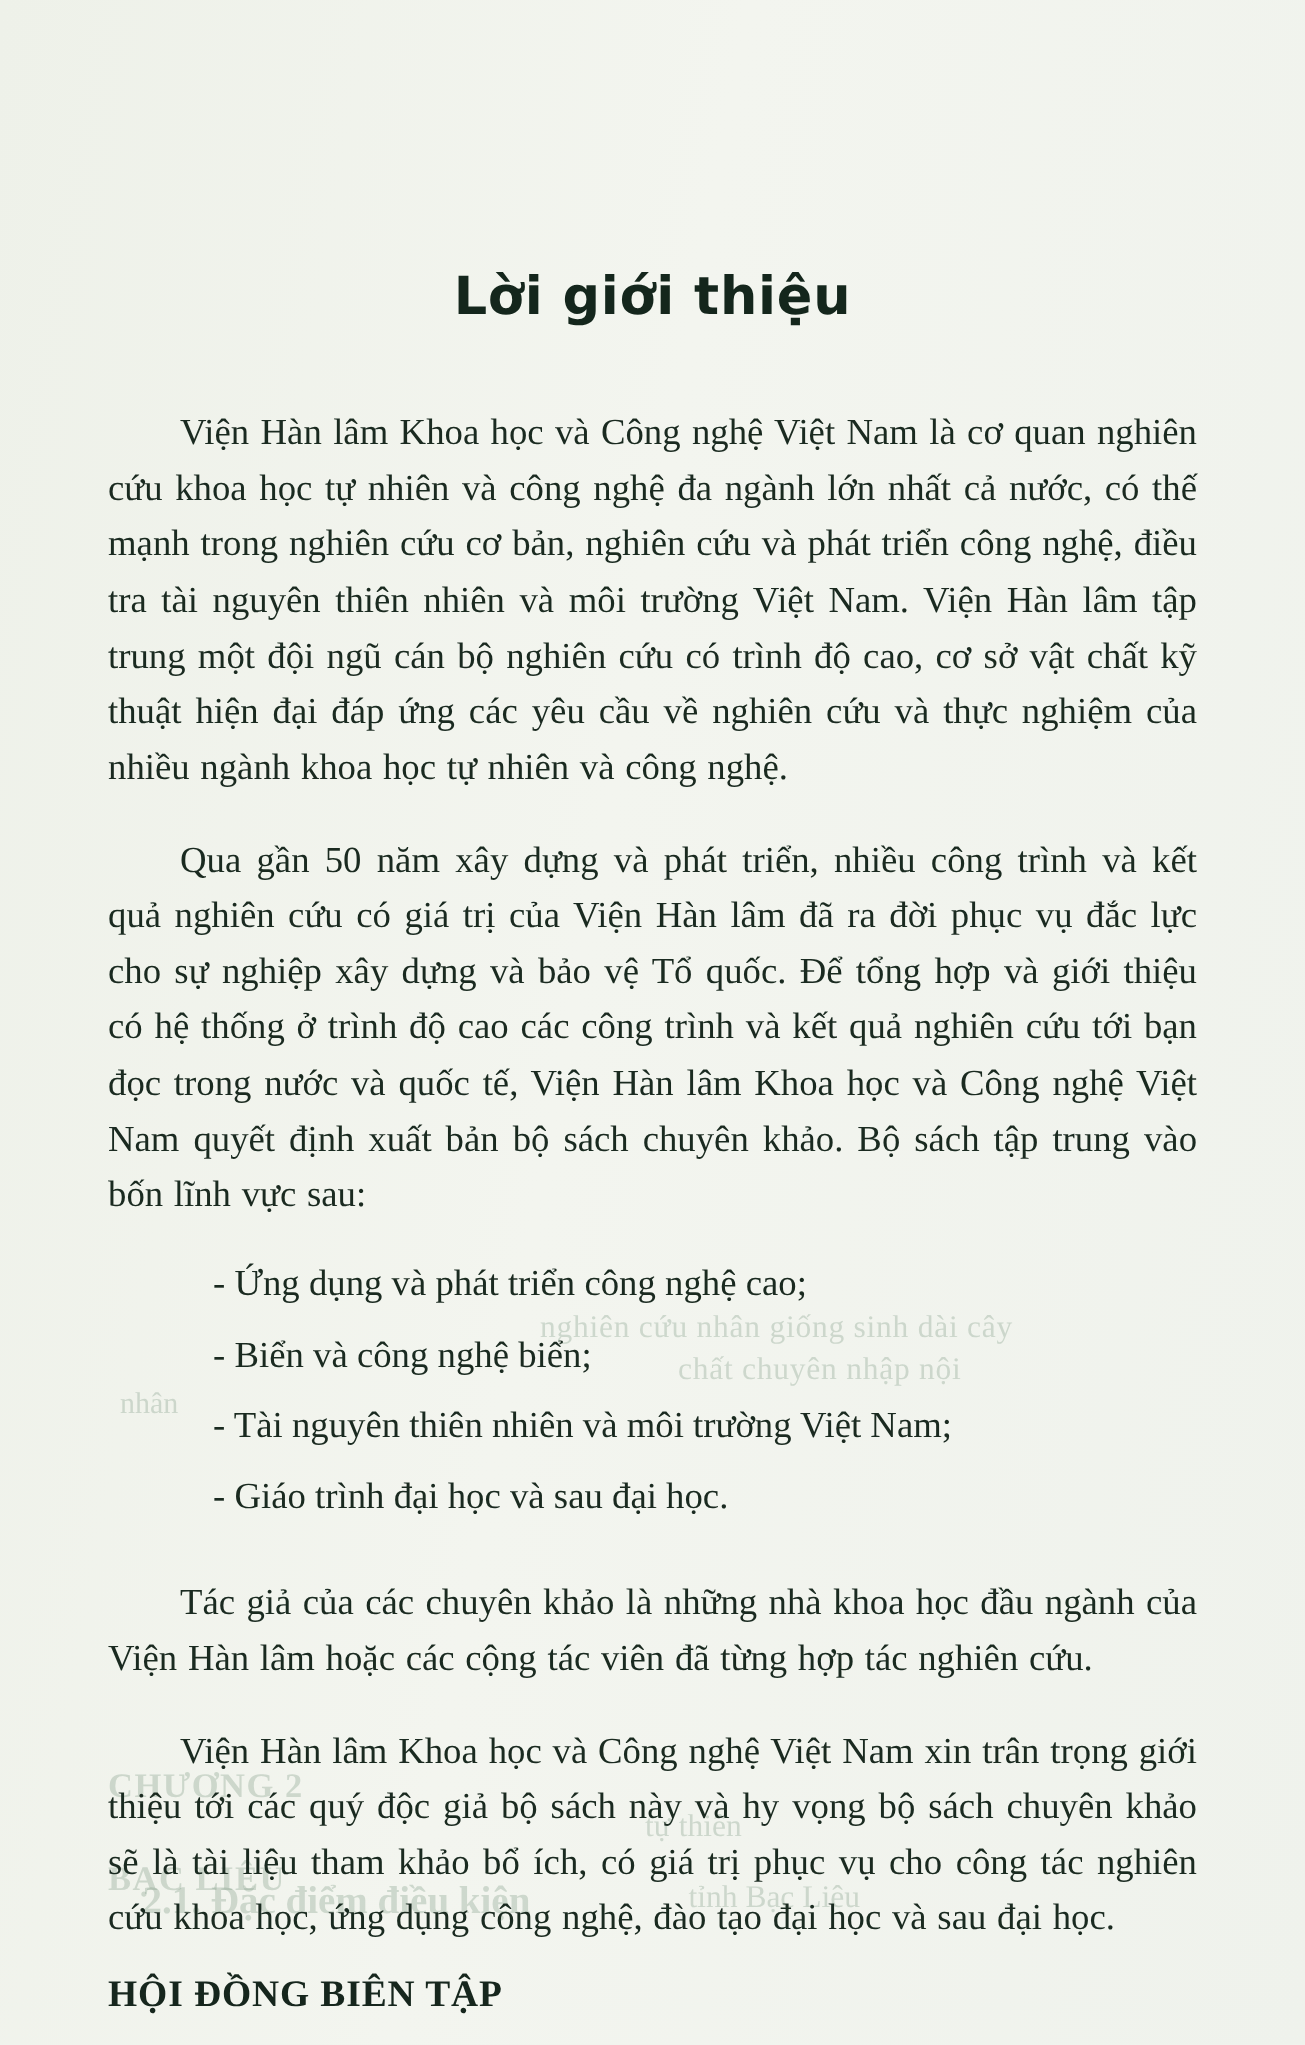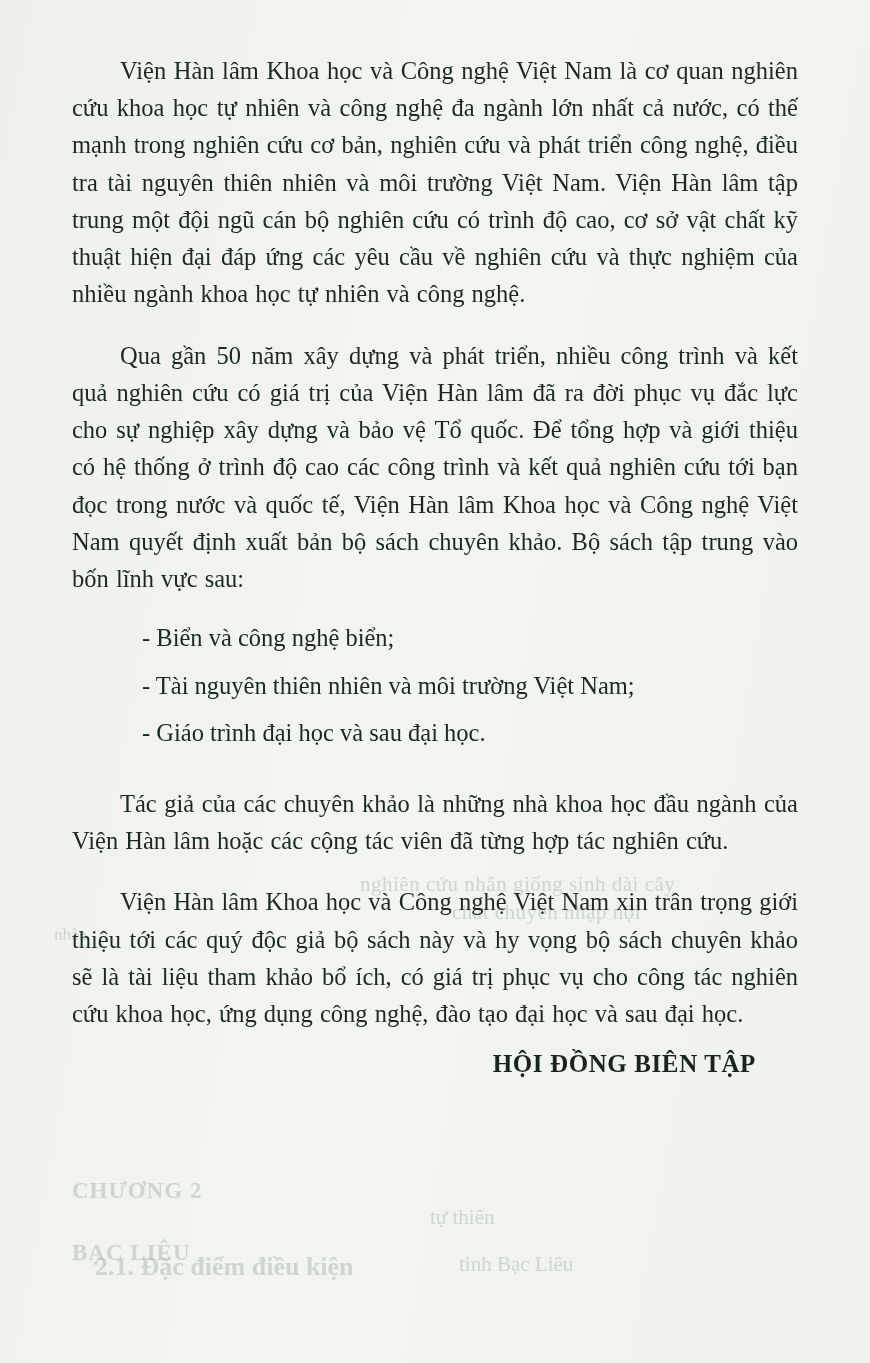--- a/index.html
+++ b/index.html
@@ -59,21 +59,20 @@
   }
   .bullets li {
     font-size: 24.5px;
     line-height: 1.52;
     padding: 0 0 10px 70px;
     color: #1a2a20;
   }
   .signature {
     margin: 0;
     padding-top: 18px;
-    text-align: right;
     padding-right: 42px;
     font-family: "Liberation Serif", serif;
     font-weight: bold;
     font-size: 25px;
     letter-spacing: 0.6px;
     color: #16261d;
   }
   .ghost {
     position: absolute;
     color: rgba(120, 150, 125, 0.30);
@@ -88,23 +87,23 @@
     letter-spacing: 0.5px;
     text-align: center;
   }
   .ghost-2 {
     left: 452px;
     top: 900px;
     font-size: 21px;
     letter-spacing: 0.5px;
   }
   .ghost-3 {
-    left: 54px;
+    left: 80px;
     top: 925px;
-    font-size: 17px;
+    font-size: 20px;
   }
   .ghost-4 {
     left: 72px;
     top: 1178px;
     font-size: 23px;
     font-weight: bold;
     letter-spacing: 1px;
   }
   .ghost-5 {
     left: 72px;
@@ -141,25 +140,27 @@
   <div class="ghost ghost-2">chất chuyên nhập nội</div>
   <div class="ghost ghost-3">nhân</div>
   <div class="ghost ghost-4">CHƯƠNG 2</div>
   <div class="ghost ghost-5">BẠC LIÊU</div>
   <div class="ghost ghost-6">2.1. Đặc điểm điều kiện</div>
   <div class="ghost ghost-7">tự thiên</div>
   <div class="ghost ghost-8">tỉnh Bạc Liêu</div>
 
   <div class="content">
 
+    <h1 class="doc-title">Lời giới thiệu</h1>
 
     <p class="para first">Viện Hàn lâm Khoa học và Công nghệ Việt Nam là cơ quan nghiên cứu khoa học tự nhiên và công nghệ đa ngành lớn nhất cả nước, có thế mạnh trong nghiên cứu cơ bản, nghiên cứu và phát triển công nghệ, điều tra tài nguyên thiên nhiên và môi trường Việt Nam. Viện Hàn lâm tập trung một đội ngũ cán bộ nghiên cứu có trình độ cao, cơ sở vật chất kỹ thuật hiện đại đáp ứng các yêu cầu về nghiên cứu và thực nghiệm của nhiều ngành khoa học tự nhiên và công nghệ.</p>
     <p class="para">Qua gần 50 năm xây dựng và phát triển, nhiều công trình và kết quả nghiên cứu có giá trị của Viện Hàn lâm đã ra đời phục vụ đắc lực cho sự nghiệp xây dựng và bảo vệ Tổ quốc. Để tổng hợp và giới thiệu có hệ thống ở trình độ cao các công trình và kết quả nghiên cứu tới bạn đọc trong nước và quốc tế, Viện Hàn lâm Khoa học và Công nghệ Việt Nam quyết định xuất bản bộ sách chuyên khảo. Bộ sách tập trung vào bốn lĩnh vực sau:</p>
 
     <ul class="bullets">
+      <li>- Ứng dụng và phát triển công nghệ cao;</li>
       <li>- Biển và công nghệ biển;</li>
       <li>- Tài nguyên thiên nhiên và môi trường Việt Nam;</li>
       <li>- Giáo trình đại học và sau đại học.</li>
     </ul>
 
     <p class="para">Tác giả của các chuyên khảo là những nhà khoa học đầu ngành của Viện Hàn lâm hoặc các cộng tác viên đã từng hợp tác nghiên cứu.</p>
     <p class="para">Viện Hàn lâm Khoa học và Công nghệ Việt Nam xin trân trọng giới thiệu tới các quý độc giả bộ sách này và hy vọng bộ sách chuyên khảo sẽ là tài liệu tham khảo bổ ích, có giá trị phục vụ cho công tác nghiên cứu khoa học, ứng dụng công nghệ, đào tạo đại học và sau đại học.</p>
 
     <p class="signature">HỘI ĐỒNG BIÊN TẬP</p>
 

